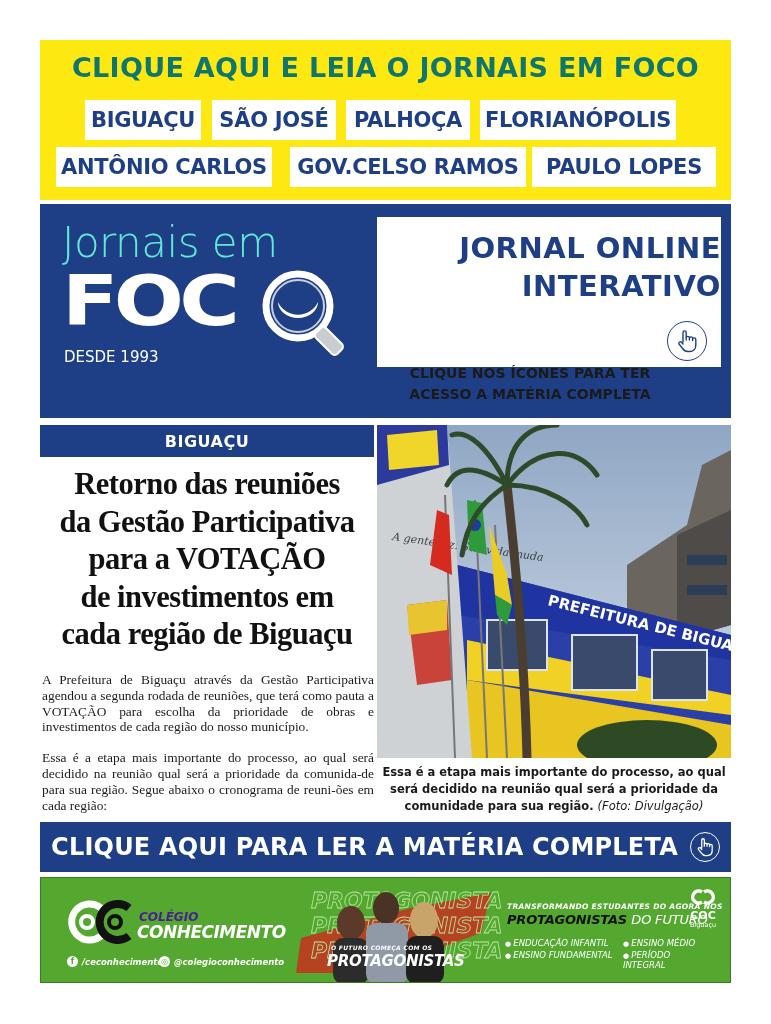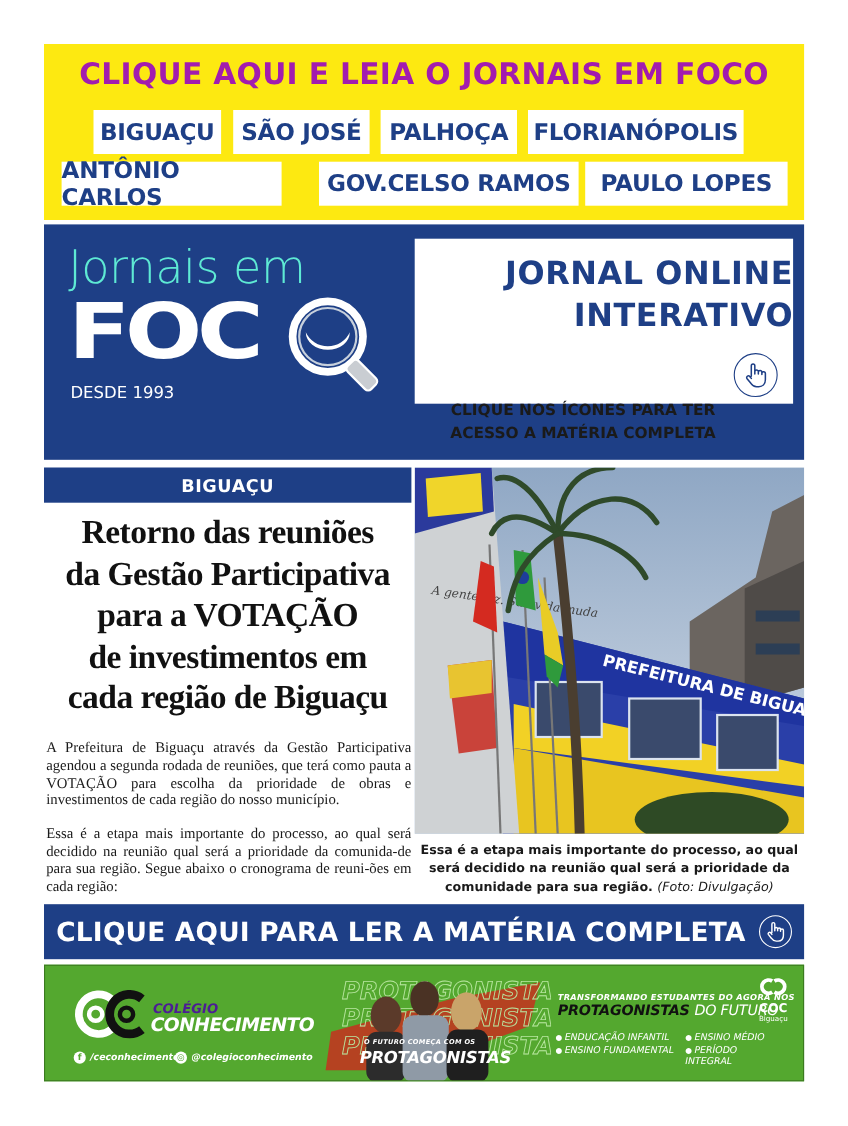--- a/index.html
+++ b/index.html
@@ -1,20 +1,20 @@
 <!DOCTYPE html>
 <html><head>
 <meta charset="utf-8">
 <style>
   * { box-sizing: border-box; margin: 0; padding: 0; }
   html, body { width: 771px; height: 1024px; background: #ffffff; overflow: hidden; }
   body { position: relative; font-family: "Liberation Sans", sans-serif; }
 
   .top-banner { position: absolute; left: 40px; top: 40px; width: 691px; height: 160px; background: #fde911; }
-  .top-banner .headline { position: absolute; left: 0; top: 12px; width: 100%; text-align: center; font-family: "DejaVu Sans", sans-serif; font-weight: bold; font-size: 27px; color: #a21caf; letter-spacing: 0.3px; }
+  .top-banner .headline { position: absolute; left: 0; top: 12px; width: 100%; text-align: center; font-family: "DejaVu Sans", sans-serif; font-weight: bold; font-size: 27px; color: #0f766e; letter-spacing: 0.3px; }
   .city { position: absolute; background: #ffffff; color: #1e3f86; font-family: "DejaVu Sans", sans-serif; font-weight: bold; font-size: 21px; display: flex; align-items: center; justify-content: center; height: 40px; cursor: pointer; letter-spacing: -0.3px; }
 
   .masthead { position: absolute; left: 40px; top: 204px; width: 691px; height: 214px; background: #1e3f86; }
   .logo-top { position: absolute; left: 22px; top: 14px; color: #5eead4; font-family: "DejaVu Sans", sans-serif; font-weight: 300; font-size: 42px; letter-spacing: -0.5px; }
   .logo-foco { position: absolute; left: 22px; top: 62px; color: #fff; font-family: "DejaVu Sans", sans-serif; font-weight: 900; font-size: 70px; letter-spacing: -4px; line-height: 1; transform: scaleX(1.18); transform-origin: left; }
   .magnifier { position: absolute; left: 220px; top: 64px; width: 90px; height: 92px; }
   .logo-since { position: absolute; left: 24px; top: 144px; color: #fff; font-size: 15px; font-family: "DejaVu Sans", sans-serif; }
 
   .online-box { position: absolute; left: 337px; top: 13px; width: 344px; height: 150px; background: #fff; }
   .online-box .t1 { position: absolute; left: 0; top: 12px; width: 100%; text-align: right; color: #1e3f86; font-family: "DejaVu Sans", sans-serif; font-weight: bold; font-size: 29px; line-height: 38px; letter-spacing: 0.5px; }
@@ -58,21 +58,21 @@
 </style>
 </head>
 <body>
 
 <div class="top-banner">
   <div class="headline">CLIQUE AQUI E LEIA O JORNAIS EM FOCO</div>
   <div class="city" style="left:45px; top:60px; width:116px;">BIGUAÇU</div>
   <div class="city" style="left:172px; top:60px; width:124px;">SÃO JOSÉ</div>
   <div class="city" style="left:440px; top:60px; width:196px;">FLORIANÓPOLIS</div>
   <div class="city" style="left:306px; top:60px; width:124px;">PALHOÇA</div>
-  <div class="city" style="left:16px; top:107px; width:200px;">ANTÔNIO CARLOS</div>
+  <div class="city" style="left:16px; top:107px; width:216px;">ANTÔNIO CARLOS</div>
   <div class="city" style="left:492px; top:107px; width:184px;">PAULO LOPES</div>
   <div class="city" style="left:250px; top:107px; width:236px;">GOV.CELSO RAMOS</div>
 </div>
 
 <div class="masthead">
   <div class="logo-top">Jornais em</div>
   <div class="logo-foco">FOC</div>
   <svg class="magnifier" viewBox="0 0 90 92">
     <circle cx="38" cy="38" r="32" fill="#1e3f86" stroke="#fff" stroke-width="7"></circle>
     <circle cx="38" cy="38" r="26" fill="none" stroke="#c7d0dc" stroke-width="2"></circle>

